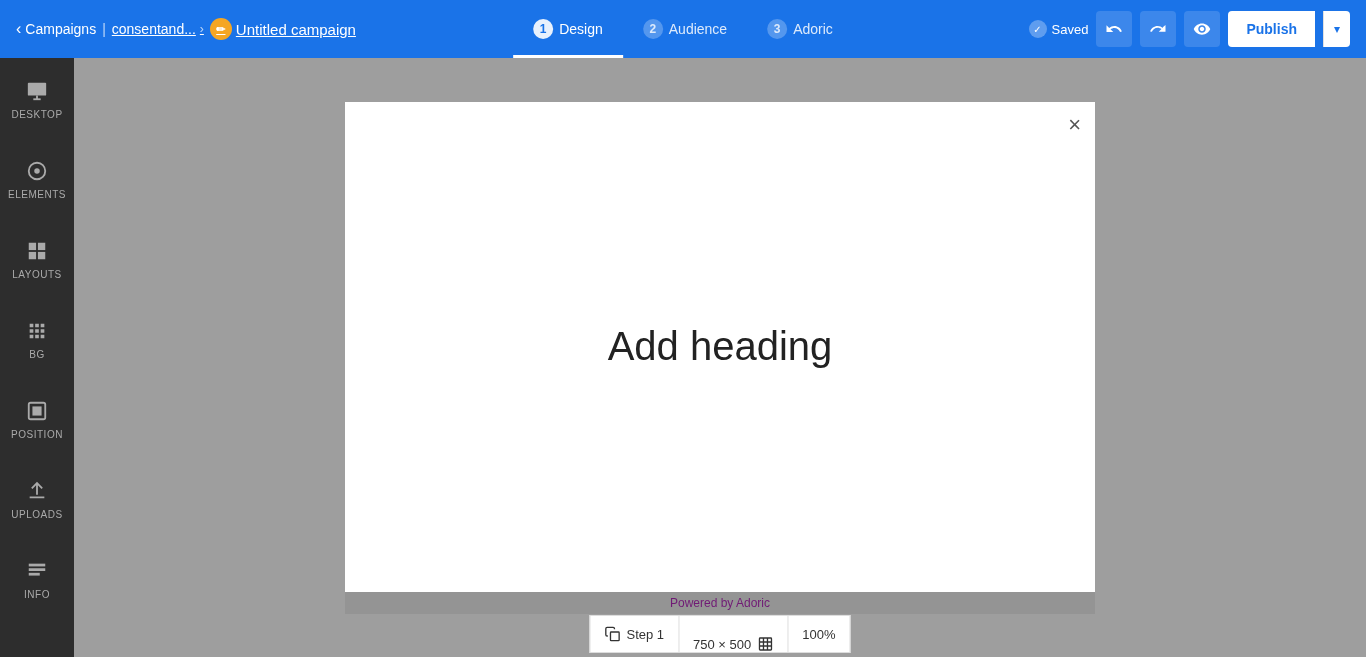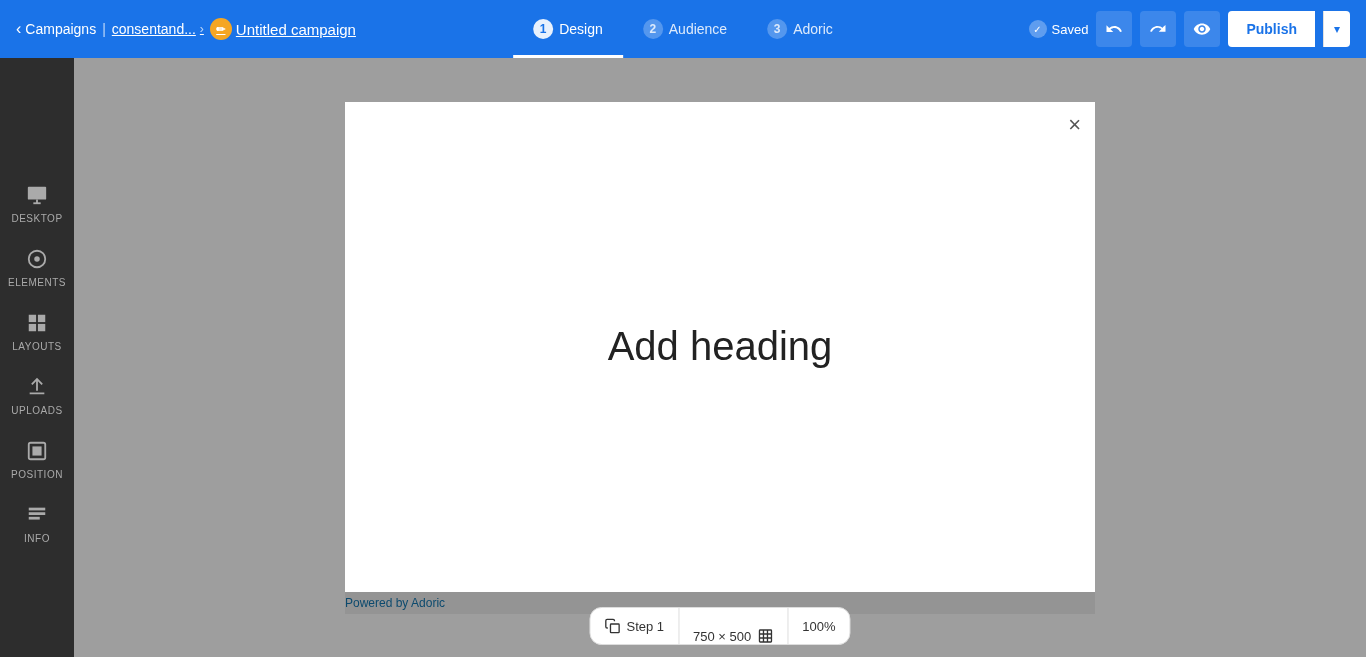--- a/index.html
+++ b/index.html
@@ -189,22 +189,21 @@
     }
 
     
     .sidebar {
       width: 74px;
       background: #2d2d2d;
       display: flex;
       flex-direction: column;
       align-items: center;
       padding-top: 12px;
-      gap: 4px;
-      justify-content: center;
+      gap: 20px;
     }
     .sidebar-item {
       display: flex;
       flex-direction: column;
       align-items: center;
       gap: 4px;
       padding: 10px 0;
       width: 100%;
       cursor: pointer;
       color: #aaa;
@@ -261,36 +260,36 @@
       line-height: 1;
     }
     .popup-heading {
       font-size: 40px;
       font-weight: 500;
       color: #222;
       text-align: center;
     }
     .powered-bar {
       background: rgba(0,0,0,0.06);
-      color: #0c4a6e;
+      color: #701a75;
       font-size: 12px;
       padding: 4px 0;
       width: 750px;
-      text-align: left;
+      text-align: center;
     }
 
     
     .status-bar {
       position: absolute;
-      bottom: 12px;
+      bottom: 4px;
       left: 50%;
       transform: translateX(-50%);
       background: #fff;
       border: 1px solid #ddd;
-      border-radius: 12px;
+      border-radius: 0;
       display: flex;
       align-items: center;
       height: 38px;
       overflow: hidden;
     }
     .status-step {
       display: flex;
       align-items: center;
       gap: 6px;
       padding: 0 14px;
@@ -410,33 +409,41 @@
             <rect x="13" y="3" width="8" height="8"></rect>
             <rect x="3" y="13" width="8" height="8"></rect>
             <rect x="13" y="13" width="8" height="8"></rect>
           </svg>
       </div>
       <span>LAYOUTS</span>
     </div>
     <div class="sidebar-item">
       <div class="icon-wrap">
         <svg viewBox="0 0 24 24">
-            <path d="M20 18v2H4v-2h16zM13 5.83V16h-2V5.83L7.05 9.78 5.64 8.36 12 2l6.36 6.36-1.41 1.42L13 5.83z"></path>
-          </svg>
-      </div>
-      <span>UPLOADS</span>
+            <path d="M4 4h4v4H4zM10 4h4v4h-4zM16 4h4v4h-4zM4 10h4v4H4zM10 10h4v4h-4zM16 10h4v4h-4zM4 16h4v4H4zM10 16h4v4h-4zM16 16h4v4h-4z"></path>
+          </svg>
+      </div>
+      <span>BG</span>
     </div>
     <div class="sidebar-item">
       <div class="icon-wrap">
         <svg viewBox="0 0 24 24">
             <rect x="3" y="3" width="18" height="18" rx="2" ry="2" fill="none" stroke="currentColor" stroke-width="2"></rect>
             <rect x="7" y="7" width="10" height="10"></rect>
           </svg>
       </div>
       <span>POSITION</span>
+    </div>
+    <div class="sidebar-item">
+      <div class="icon-wrap">
+        <svg viewBox="0 0 24 24">
+            <path d="M20 18v2H4v-2h16zM13 5.83V16h-2V5.83L7.05 9.78 5.64 8.36 12 2l6.36 6.36-1.41 1.42L13 5.83z"></path>
+          </svg>
+      </div>
+      <span>UPLOADS</span>
     </div>
     <div class="sidebar-item">
       <div class="icon-wrap">
         <svg viewBox="0 0 24 24">
             <rect x="3" y="4" width="18" height="3"></rect>
             <rect x="3" y="9" width="18" height="3"></rect>
             <rect x="3" y="14" width="12" height="3"></rect>
           </svg>
       </div>
       <span>INFO</span>

